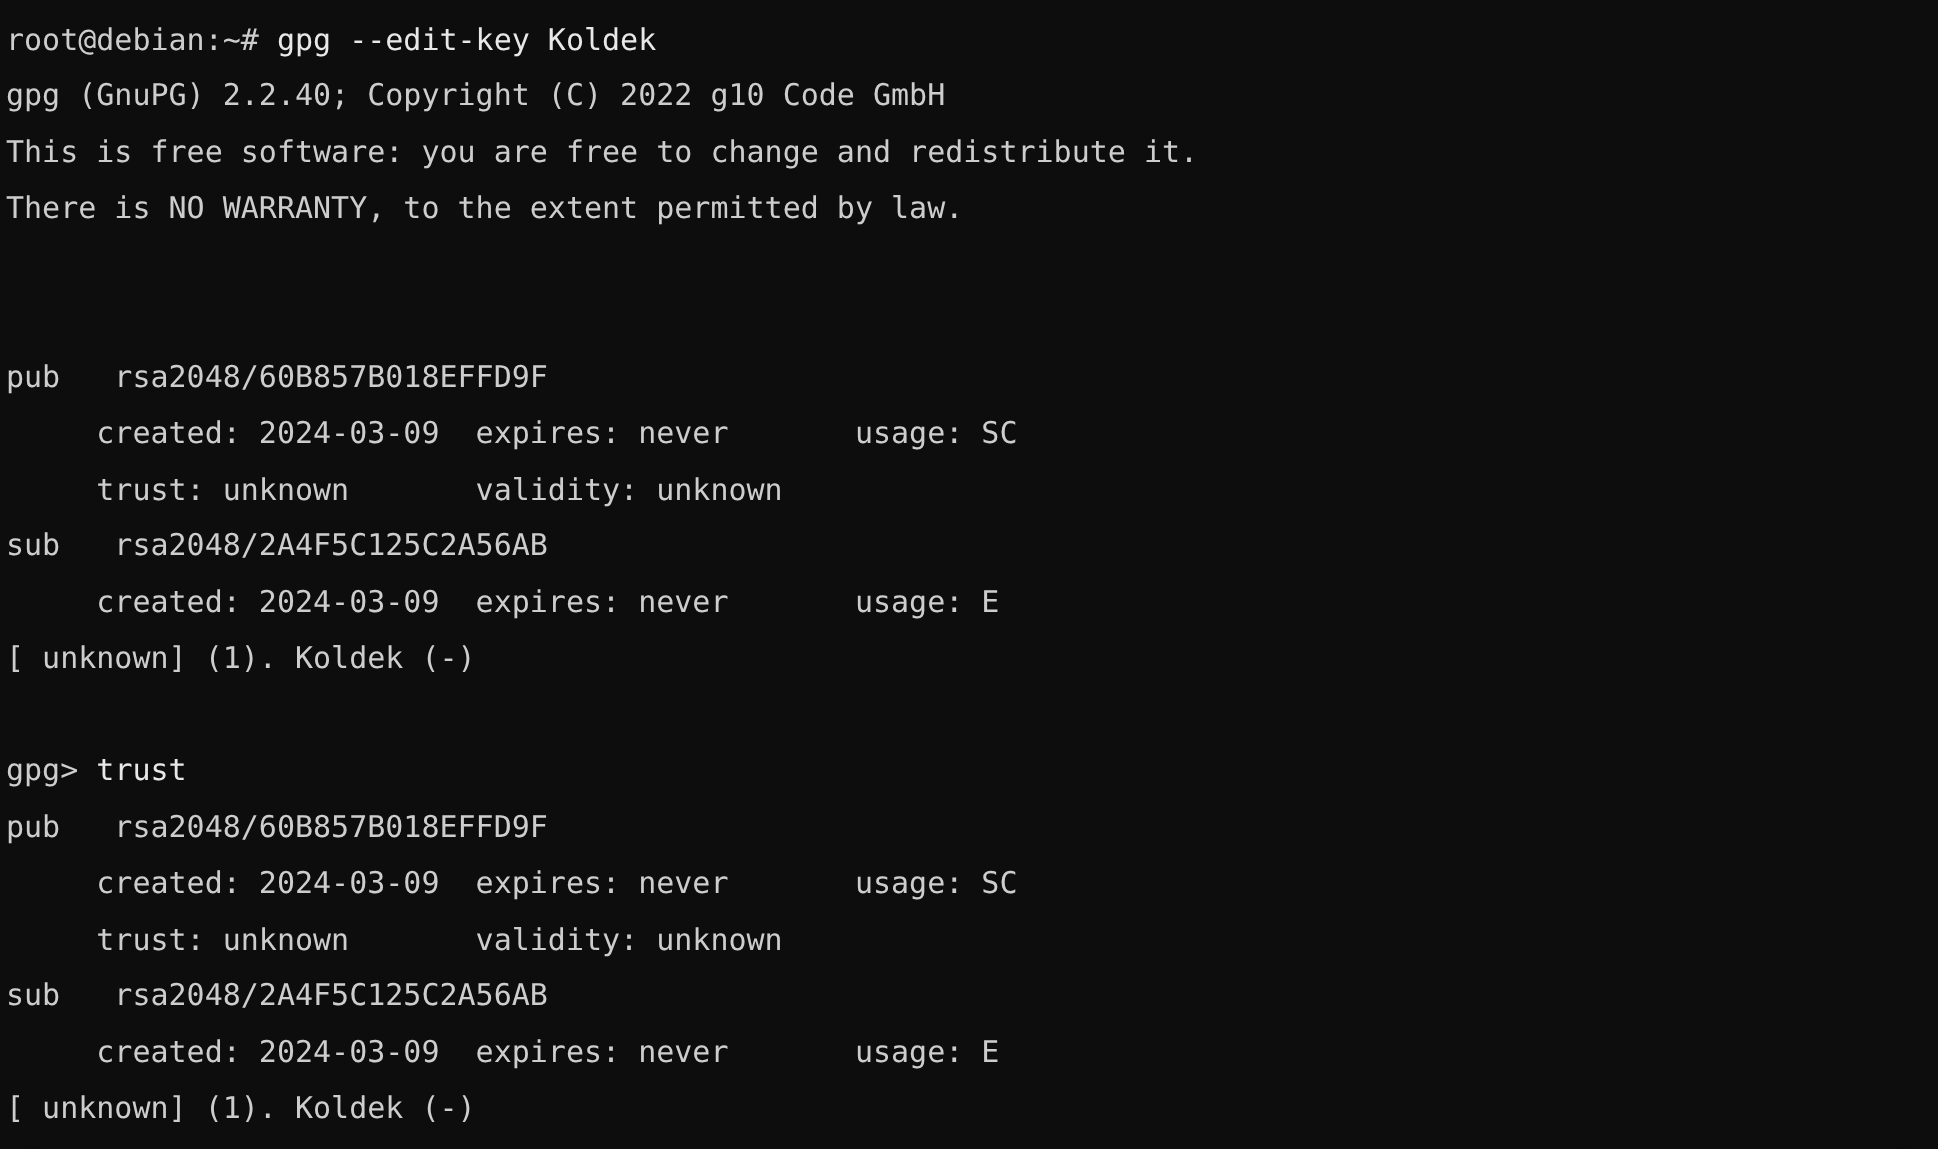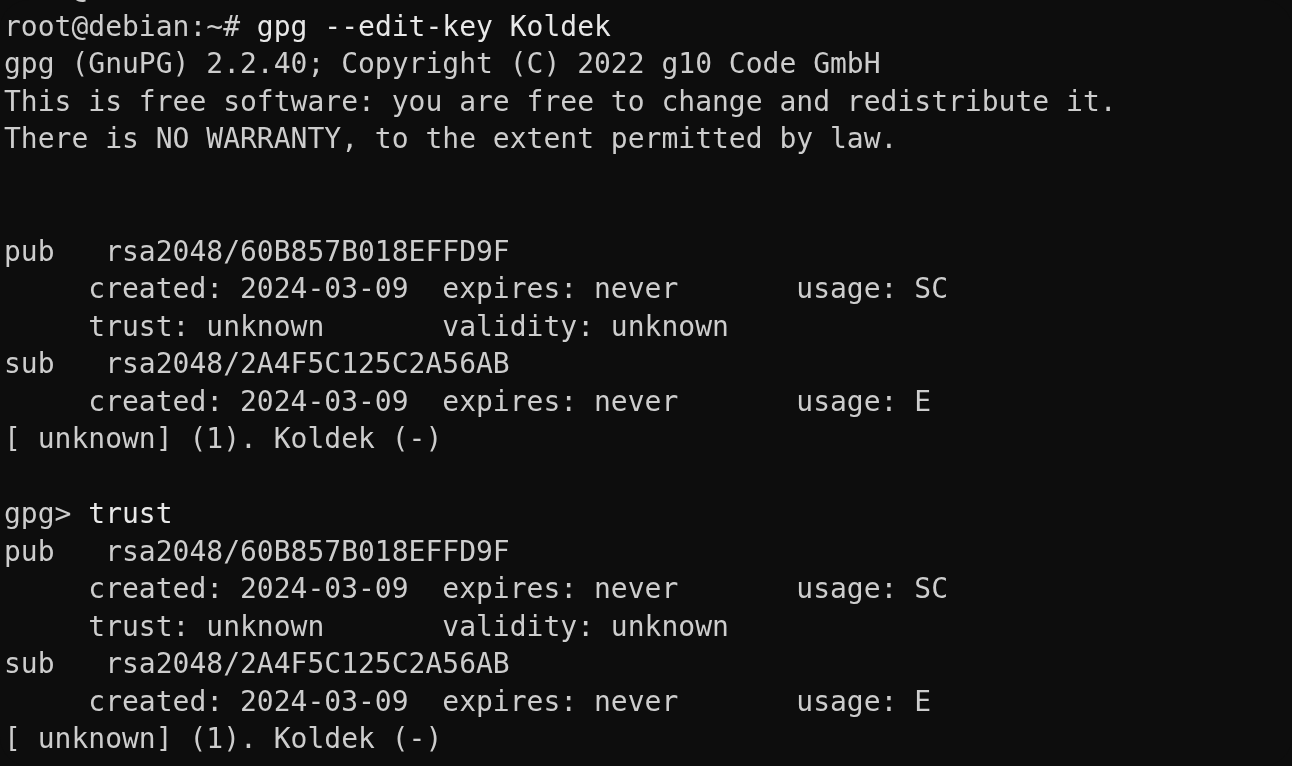--- a/index.html
+++ b/index.html
@@ -8,21 +8,21 @@
     padding: 0;
     background: #0d0d0d;
   }
   #terminal {
     position: relative;
     width: 1292px;
     height: 766px;
     background: #0d0d0d;
     overflow: hidden;
     font-family: "DejaVu Sans Mono", "Liberation Mono", monospace;
-    font-size: 28px;
+    font-size: 20px;
     line-height: 37.5px;
     letter-spacing: 0;
     border-radius: 29px;
   }
   
   #screen {
     position: absolute;
     left: 4px;
     top: -30px;
     white-space: pre;

